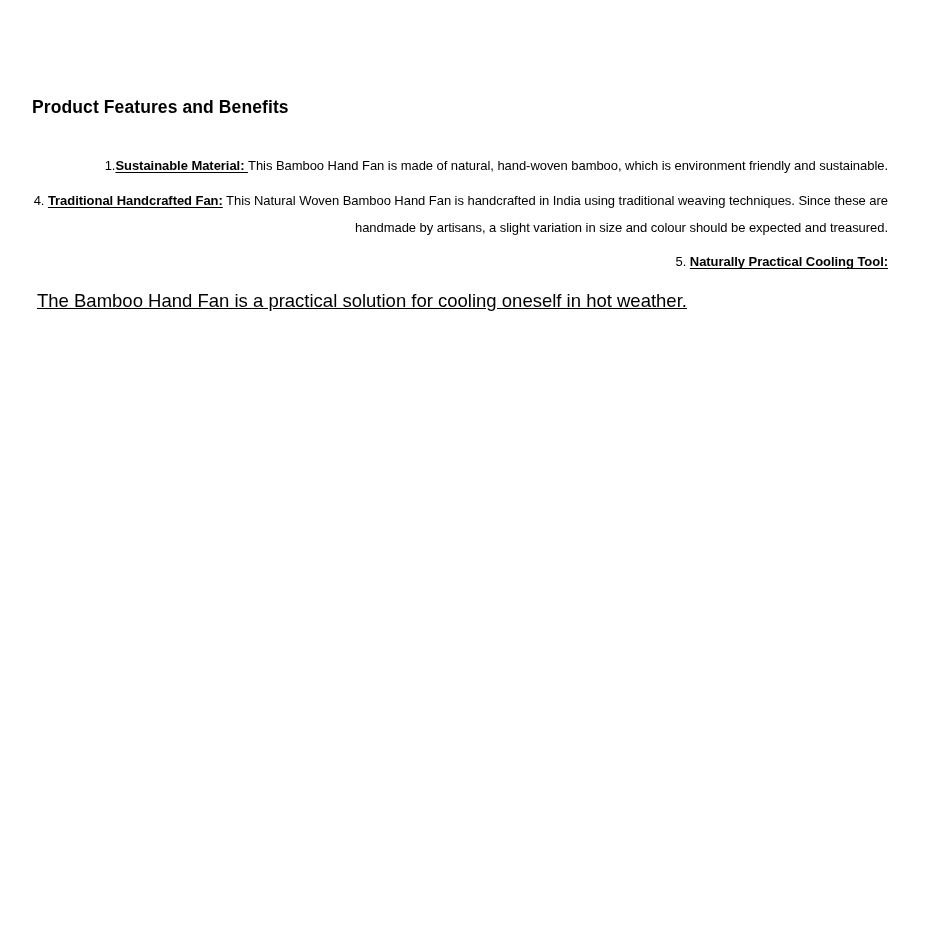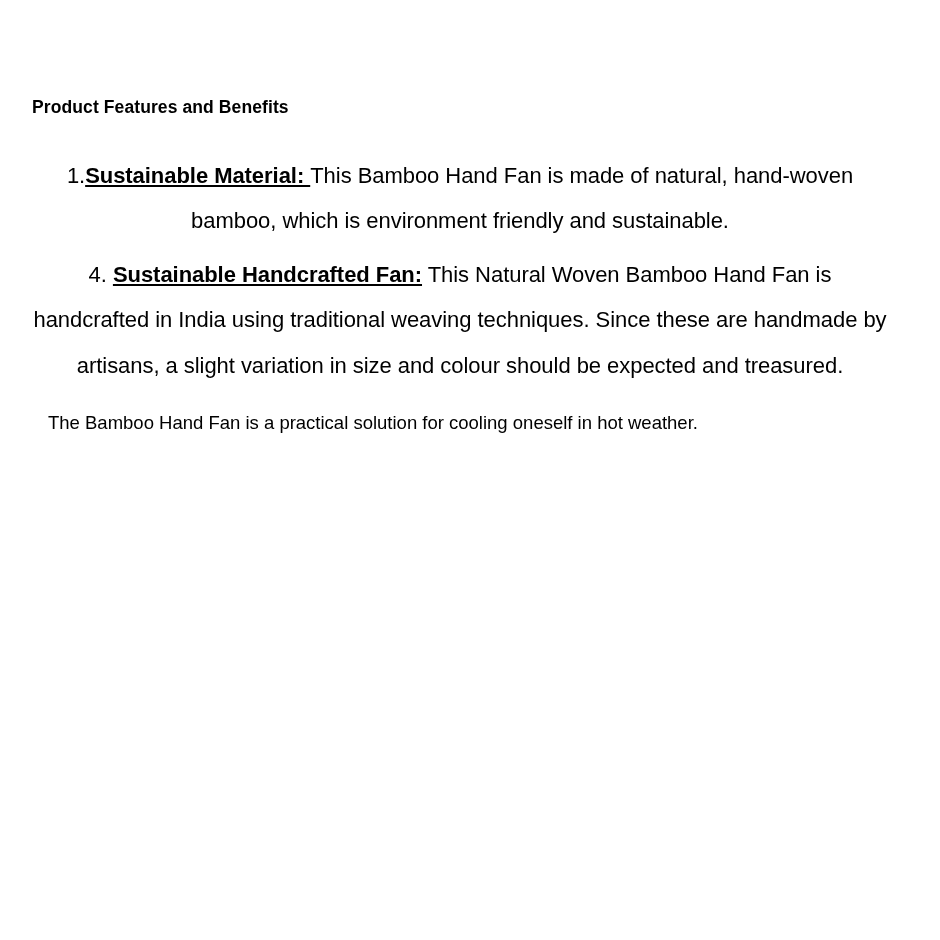--- a/index.html
+++ b/index.html
@@ -22,59 +22,63 @@
     background: #ffffff;
   }
   .doc-title {
     font-size: 17.5px;
     font-weight: bold;
     letter-spacing: 0.1px;
     margin: 0 0 34px 0;
     line-height: 1.3;
   }
   .para {
-    font-size: 22px;
+    font-size: 13px;
     line-height: 2.07;
     margin: 0 0 8px 0;
     letter-spacing: -0.05px;
-    text-align: center;
+    text-align: right;
   }
   .para:last-child {
     margin-bottom: 0;
   }
   .lead {
     font-weight: bold;
     text-decoration: underline;
     text-underline-offset: 2px;
   }
   .num {
     font-weight: normal;
   }
   .leadonly {
     margin-bottom: 6px;
   }
   .closing {
     font-size: 18.5px;
     line-height: 2.07;
-    margin: 16px;
+    margin: 5px;
+    text-decoration: underline;
   }
 </style>
 </head>
 <body>
 
 <div class="page">
 
   <h1 class="doc-title">Product Features and Benefits</h1>
 
   <p class="para">
     <span class="num">1.</span><span class="lead">Sustainable Material: </span><span> This Bamboo Hand Fan is made of natural, hand-woven bamboo, which is environment friendly and sustainable.</span>
   </p>
 
 
 
   <p class="para">
-    <span class="num">4.</span> <span class="lead">Sustainable Handcrafted Fan:</span><span> This Natural Woven Bamboo Hand Fan is handcrafted in India using traditional weaving techniques. Since these are handmade by artisans, a slight variation in size and colour should be expected and treasured.</span>
+    <span class="num">4.</span> <span class="lead">Traditional Handcrafted Fan:</span><span> This Natural Woven Bamboo Hand Fan is handcrafted in India using traditional weaving techniques. Since these are handmade by artisans, a slight variation in size and colour should be expected and treasured.</span>
   </p>
 
+  <p class="para leadonly">
+    <span class="num">5.</span> <span class="lead">Naturally Practical Cooling Tool:</span><span></span>
+  </p>
 
   <p class="closing"> The Bamboo Hand Fan is a practical solution for cooling oneself in hot weather.</p>
 
 </div>
 
 </body></html>

